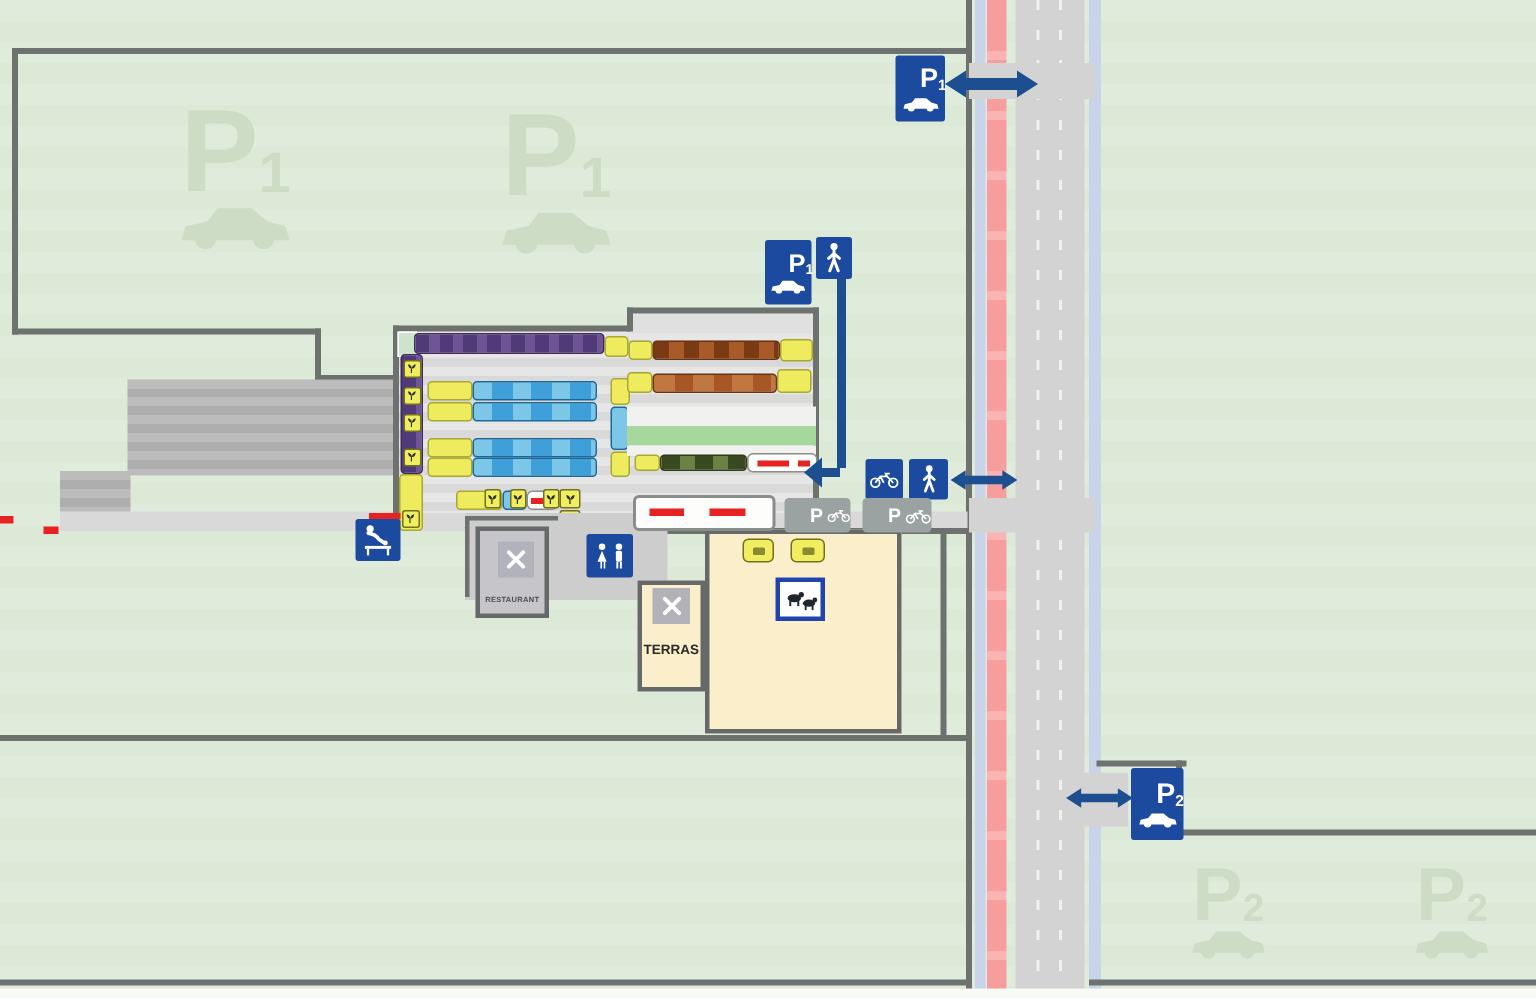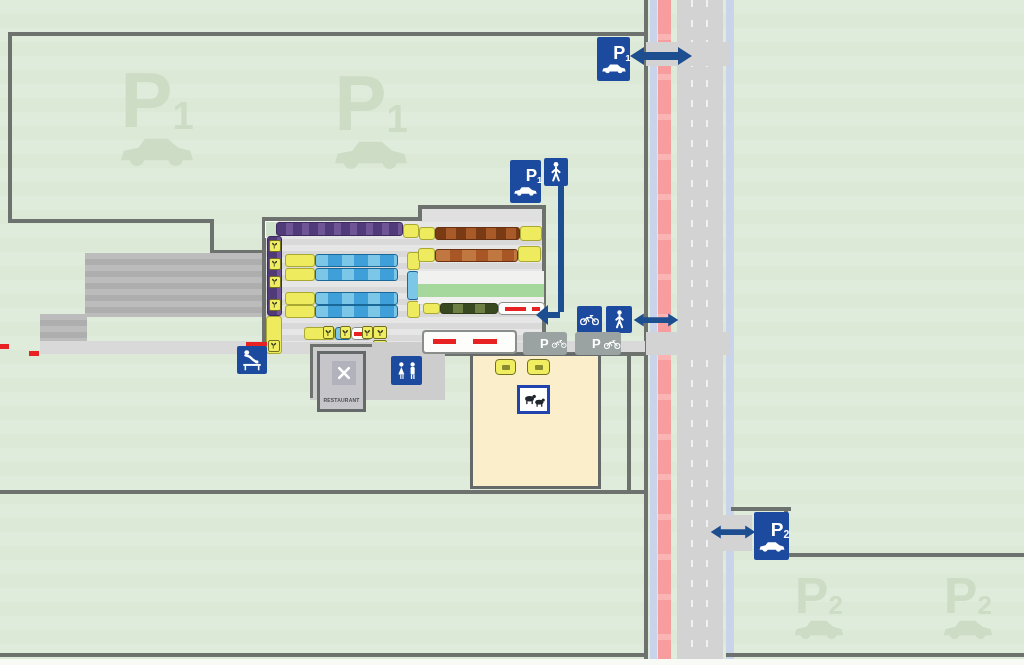--- a/index.html
+++ b/index.html
@@ -272,20 +272,28 @@
     <div style="position:absolute;left:0;right:0;bottom:6px;text-align:center;font-size:5px;font-weight:bold;color:#4a4d50;letter-spacing:.2px;">RESTAURANT</div>
   </div>
 
   <div class="sign" style="left:391px;top:356px;width:31px;height:29px;">
     <svg width="26" height="20" viewBox="0 0 24 18" fill="currentColor">
         <use href="#sym-wc"></use>
       </svg>
   </div>
 
 
+  <div class="abs" style="left:425px;top:387px;width:45px;height:74px;background:#fbeecb;border:3px solid #66696a;box-sizing:border-box;">
+    <div class="icon-sq" style="left:7px;top:2px;width:25px;height:24px;background:#b2b2b8;">
+      <svg width="16" height="16" viewBox="0 0 20 20" fill="none" stroke="currentColor">
+          <use href="#sym-cutlery"></use>
+        </svg>
+    </div>
+    <div style="position:absolute;left:0;right:0;top:38px;text-align:center;font-size:9px;font-weight:bold;color:#2a2a2a;">TERRAS</div>
+  </div>
 
   <div class="abs" style="left:470px;top:353px;width:131px;height:136px;background:#fbeecb;border:3px solid #66696a;box-sizing:border-box;">
     <div class="glyph" style="left:22px;top:3px;width:21px;height:16px;border-radius:4px;">
         <span style="display:block;width:8px;height:5px;background:#8a8a30;border-radius:1px;"></span>
       </div>
     <div class="glyph" style="left:54px;top:3px;width:23px;height:16px;border-radius:4px;">
         <span style="display:block;width:8px;height:5px;background:#8a8a30;border-radius:1px;"></span>
       </div>
     <div class="abs" style="left:44px;top:29px;width:33px;height:29px;background:#fff;border:3px solid #2143ad;box-sizing:border-box;display:flex;align-items:center;justify-content:center;">
       <svg width="24" height="16" viewBox="0 0 26 18" fill="#20262e">

